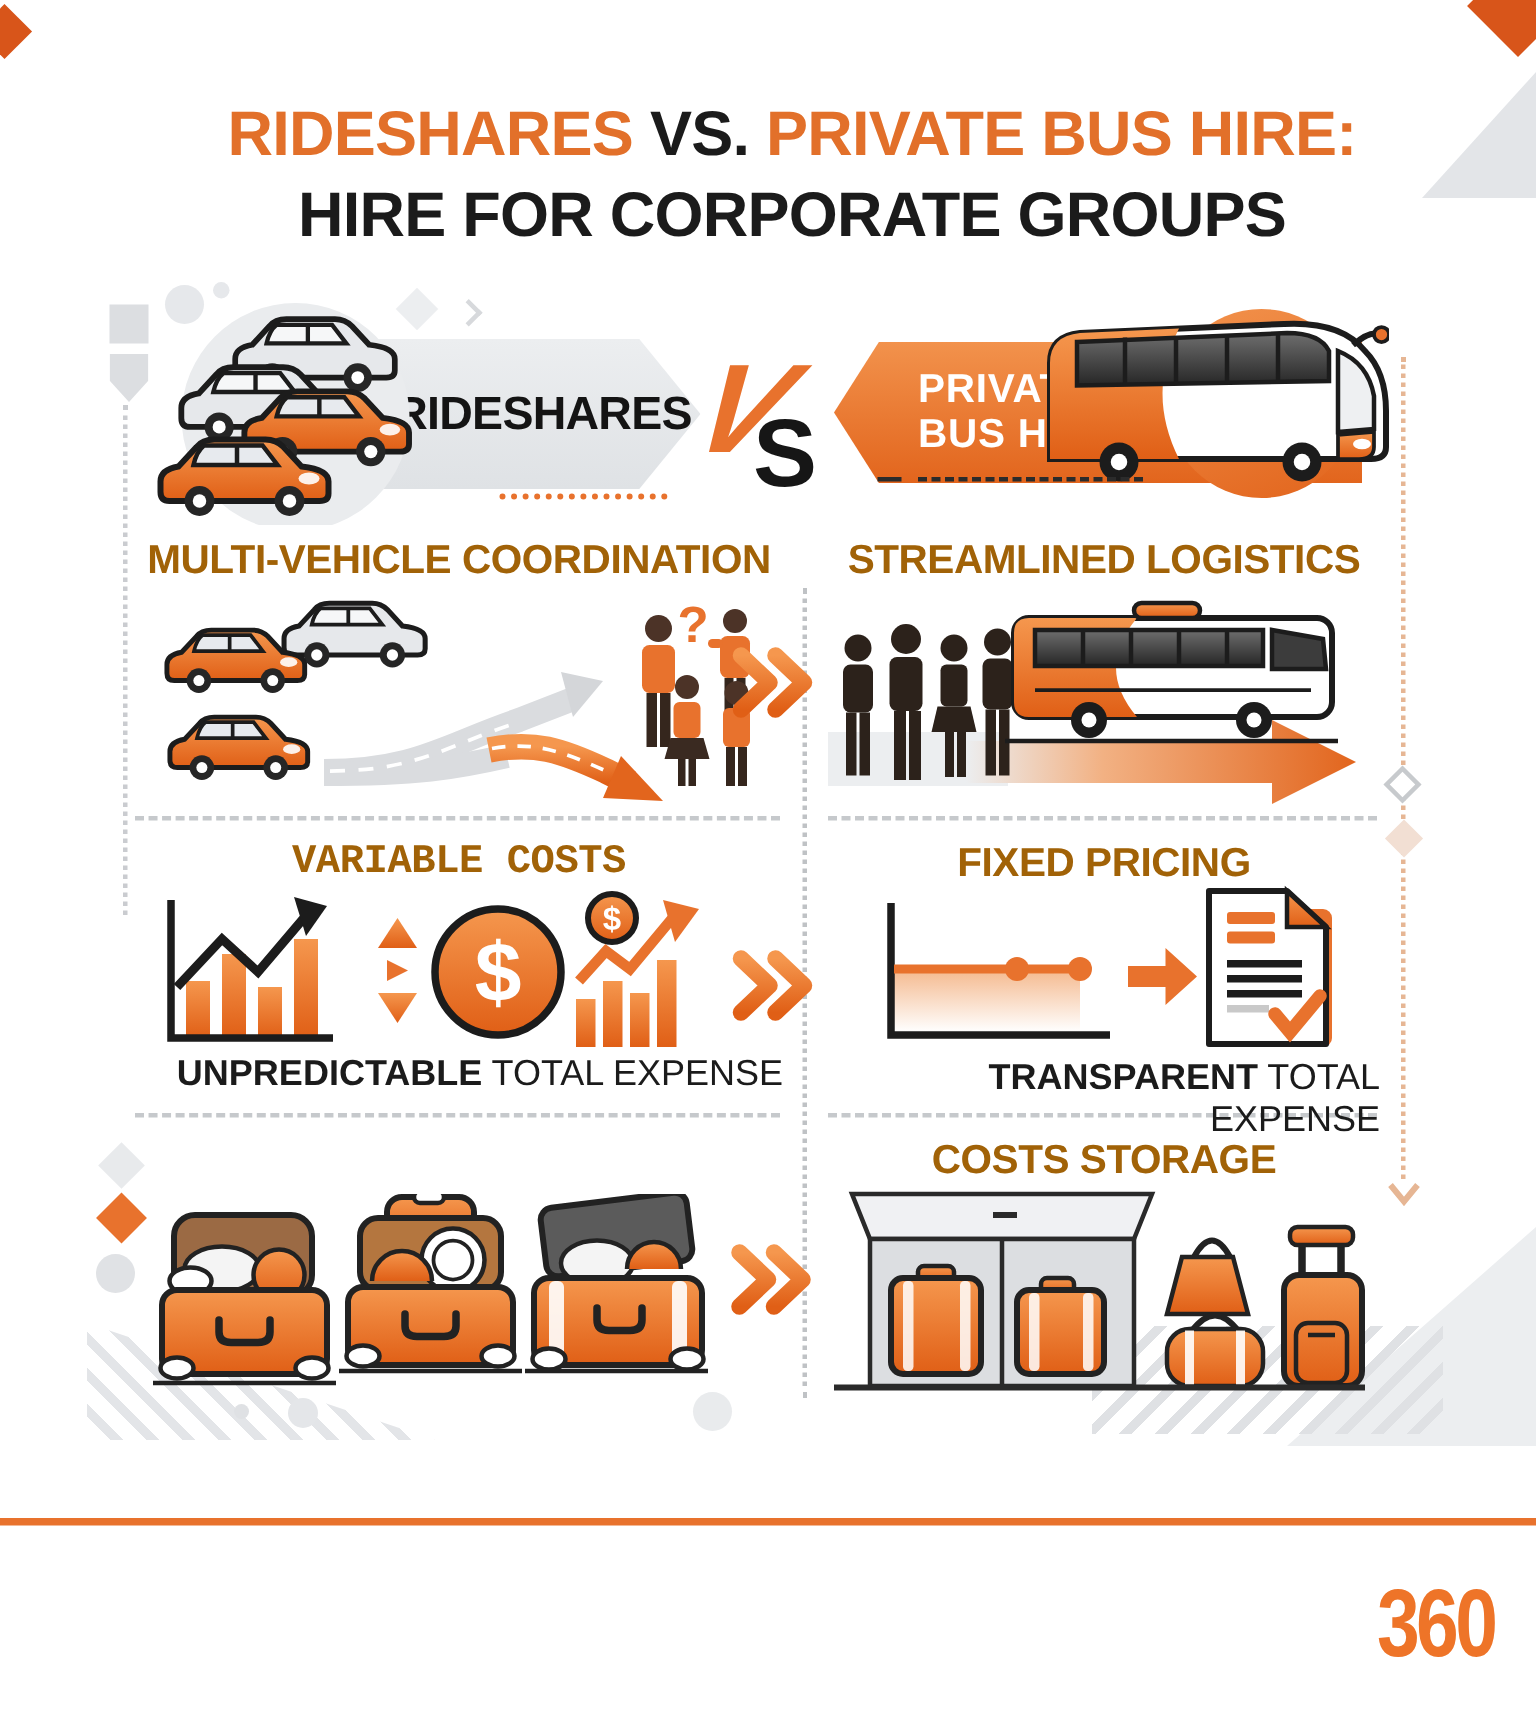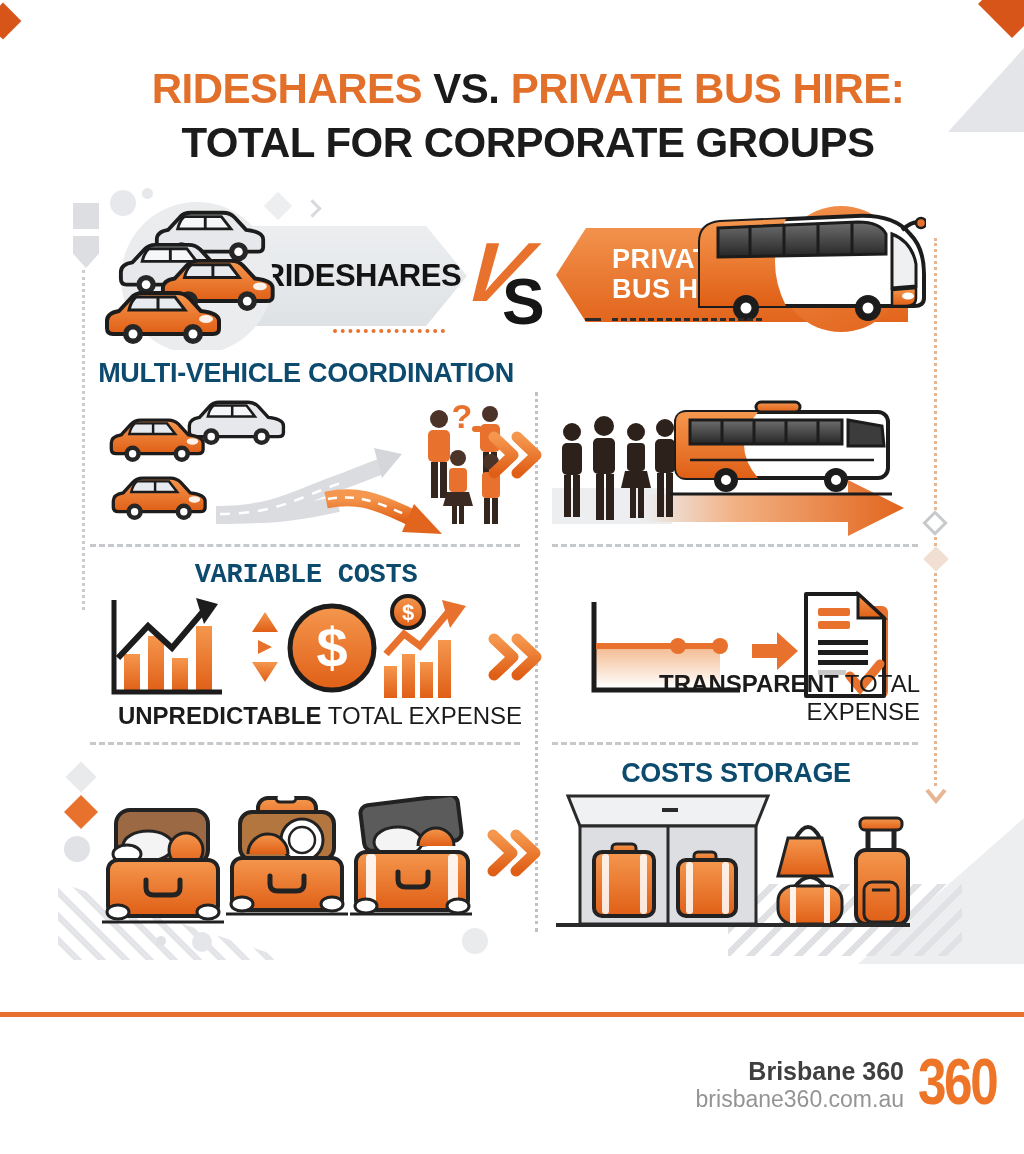--- a/index.html
+++ b/index.html
@@ -38,21 +38,21 @@
   .bus-circle { left:778px; top:206px; width:126px; height:126px; border-radius:50%;
      background:linear-gradient(160deg,#F2924C,#E2651D); z-index:3; }
   .hdr-road { left:612px; top:318px; width:150px; border-top:3px dashed #2b2b2b; z-index:4; }
   .hdr-road-dash { left:585px; top:318px; width:16px; height:3px; background:#2b2b2b; z-index:4; }
   .dotted-under-banner { left:333px; top:329px; width:112px; border-top:4px dotted #E8722D; z-index:4; }
 
   
   .divider-v { left:535px; top:392px; height:540px; border-left:3px dotted #bfc2c5; z-index:1; }
   .dotline-left { left:82px; top:270px; height:340px; border-left:3px dotted #caccd0; }
   .dotline-right { left:934px; top:238px; height:548px; border-left:3px dotted #e6b694; }
-  .row-title { font-size:27px; font-weight:800; color:#0c4a6e; text-align:center; letter-spacing:-0.3px; z-index:3; }
+  .row-title { font-size:27px; font-weight:800; color:#a16207; text-align:center; letter-spacing:-0.3px; z-index:3; }
   .caption { font-size:24px; color:#1b1b1b; text-align:right; z-index:3; }
   .caption b { font-weight:800; }
   .sep { border-top:3px dashed #c6c9cc; z-index:1; }
   .chev { z-index:4; }
 
   
   .footer-line { left:0; top:1012px; width:1024px; height:5px; background:#E8722D; }
   .footer-text { left:560px; top:1056px; width:344px; text-align:right; line-height:1.2; }
   .footer-brand { font-size:25px; font-weight:700; color:#3f3f3f; }
   .footer-url { font-size:23px; color:#949494; }
@@ -132,21 +132,21 @@
   <div class="abs circle" style="left:64px;top:836px;width:26px;height:26px;background:#e0e2e5;"></div>
   <div class="abs stripes-l" style="left:58px;top:882px;width:232px;height:78px;clip-path:polygon(0 0,100% 100%,0 100%);"></div>
   <div class="abs" style="left:858px;top:818px;width:166px;height:146px;background:#eceef0;clip-path:polygon(100% 0,100% 100%,0 100%);"></div>
   <div class="abs stripes-r" style="left:728px;top:884px;width:234px;height:72px;"></div>
   <div class="abs circle" style="left:156px;top:936px;width:10px;height:10px;background:#dfe1e4;"></div>
   <div class="abs circle" style="left:192px;top:932px;width:20px;height:20px;background:#e4e6e9;"></div>
   <div class="abs circle" style="left:462px;top:928px;width:26px;height:26px;background:#e9ebed;"></div>
 
   <header class="abs title-block">
     <div class="title-line"><span class="orange">RIDESHARES</span><span> VS. </span><span class="orange">PRIVATE BUS HIRE:</span></div>
-    <div class="title-line">TOTAL FOR CORPORATE GROUPS</div>
+    <div class="title-line">HIRE FOR CORPORATE GROUPS</div>
   </header>
 
   <div class="abs banner-left">
     <span>RIDESHARES</span>
   </div>
 
   <svg class="abs" style="left:95px;top:200px;z-index:3;" width="268" height="150" viewBox="0 0 268 150">
     <circle cx="102" cy="78" r="76" fill="#eaecee"></circle>
     <use href="#car-gray" transform="translate(58,8) scale(0.95)"></use>
     <use href="#car-gray" transform="translate(22,40) scale(0.97)"></use>
@@ -187,20 +187,21 @@
   <div class="abs hdr-road-dash"></div>
   <div class="abs dotted-under-banner"></div>
 
   <div class="abs divider-v"></div>
   <div class="abs sep" style="left:90px;top:544px;width:430px;"></div>
   <div class="abs sep" style="left:552px;top:544px;width:366px;"></div>
   <div class="abs sep" style="left:90px;top:742px;width:430px;"></div>
   <div class="abs sep" style="left:552px;top:742px;width:366px;"></div>
 
   <div class="abs row-title" style="left:90px;top:358px;width:432px;">MULTI-VEHICLE COORDINATION</div>
+  <div class="abs row-title" style="left:552px;top:358px;width:368px;">STREAMLINED LOGISTICS</div>
 
   <svg class="abs" style="left:98px;top:396px;z-index:2;" width="406" height="144" viewBox="0 0 406 144">
     <path d="M118,118 C180,118 200,100 248,84 L284,70" stroke="#dadcdf" stroke-width="16" fill="none"></path>
     <path d="M118,120 C180,120 205,116 240,108" stroke="#dadcdf" stroke-width="16" fill="none"></path>
     <polygon points="276,52 304,58 284,82" fill="#d4d6d9"></polygon>
     <path d="M122,118 C180,118 200,101 246,86" stroke="#fff" stroke-width="2.5" stroke-dasharray="10 9" fill="none"></path>
     <path d="M228,104 C258,98 276,104 306,118 L322,126" stroke="url(#gradOrangeV)" stroke-width="17" fill="none"></path>
     <polygon points="316,108 344,138 304,136" fill="#E2651D"></polygon>
     <path d="M230,103 C258,98 278,105 308,119" stroke="#fff" stroke-width="2.5" stroke-dasharray="9 8" fill="none"></path>
     <use href="#car-gray" transform="translate(88,2) scale(0.84)"></use>
@@ -268,20 +269,21 @@
       <line x1="14" y1="58" x2="198" y2="58" stroke="#1c1c1c" stroke-width="2.5"></line>
       <circle cx="50" cy="78" r="12" fill="#1c1c1c"></circle>
         <circle cx="50" cy="78" r="5" fill="#fff"></circle>
       <circle cx="160" cy="78" r="12" fill="#1c1c1c"></circle>
         <circle cx="160" cy="78" r="5" fill="#fff"></circle>
       <line x1="-6" y1="92" x2="216" y2="92" stroke="#1c1c1c" stroke-width="3"></line>
     </g>
   </svg>
 
   <div class="abs row-title" style="left:90px;top:560px;width:432px;font-family:Liberation Mono, monospace;">VARIABLE COSTS</div>
+  <div class="abs row-title" style="left:552px;top:560px;width:368px;">FIXED PRICING</div>
 
   <svg class="abs" style="left:104px;top:594px;z-index:2;" width="374" height="110" viewBox="0 0 374 110">
     <g>
       <rect x="20" y="60" width="16" height="38" fill="url(#gradOrangeV)"></rect>
       <rect x="44" y="42" width="16" height="56" fill="url(#gradOrangeV)"></rect>
       <rect x="68" y="64" width="16" height="34" fill="url(#gradOrangeV)"></rect>
       <rect x="92" y="32" width="16" height="66" fill="url(#gradOrangeV)"></rect>
       <path d="M10,6 V98 H118" stroke="#1c1c1c" stroke-width="5" fill="none"></path>
       <polyline points="14,64 44,32 68,54 102,14" stroke="#1c1c1c" stroke-width="6" fill="none"></polyline>
       <polygon points="92,4 114,10 100,30" fill="#1c1c1c"></polygon>
@@ -328,21 +330,21 @@
     <rect x="20" y="18" width="32" height="8" rx="2" fill="#E8722D"></rect>
     <rect x="20" y="31" width="32" height="8" rx="2" fill="#E8722D"></rect>
     <rect x="20" y="50" width="50" height="5" fill="#1c1c1c"></rect>
     <rect x="20" y="60" width="50" height="5" fill="#1c1c1c"></rect>
     <rect x="20" y="70" width="50" height="5" fill="#1c1c1c"></rect>
     <rect x="20" y="80" width="28" height="5" fill="#c9c9c9"></rect>
     <path d="M52,86 l10,12 l20,-24" stroke="#E8722D" stroke-width="9" fill="none" stroke-linecap="round"></path>
   </svg>
 
   <div class="abs caption" style="left:90px;top:702px;width:432px;"><b>UNPREDICTABLE</b><span> TOTAL EXPENSE</span></div>
-  <div class="abs caption" style="left:552px;top:670px;width:368px;"><b>TRANSPARENT</b><span> TOTAL EXPENSE</span></div>
+  <div class="abs caption" style="left:552px;top:705px;width:368px;"><b>TRANSPARENT</b><span> TOTAL EXPENSE</span></div>
 
   <div class="abs row-title" style="left:552px;top:758px;width:368px;">COSTS STORAGE</div>
 
   <svg class="abs" style="left:102px;top:796px;z-index:2;" width="372" height="136" viewBox="0 0 372 136">
     <g transform="translate(2,14)">
       <rect x="12" y="0" width="92" height="54" rx="14" fill="#9b6a44" stroke="#222" stroke-width="4"></rect>
       <ellipse cx="44" cy="36" rx="25" ry="15" fill="#f4f4f4" stroke="#222" stroke-width="3"></ellipse>
       <ellipse cx="23" cy="44" rx="14" ry="9" fill="#fff" stroke="#222" stroke-width="3"></ellipse>
       <circle cx="82" cy="40" r="17" fill="url(#gradOrangeV)" stroke="#222" stroke-width="3"></circle>
       <rect x="4" y="50" width="110" height="56" rx="10" fill="url(#gradOrangeV)" stroke="#222" stroke-width="4"></rect>
@@ -404,19 +406,15 @@
     <line x1="318" y1="58" x2="318" y2="34" stroke="#222" stroke-width="5"></line>
     <line x1="344" y1="58" x2="344" y2="34" stroke="#222" stroke-width="5"></line>
     <rect x="310" y="24" width="42" height="12" rx="5" fill="url(#gradOrangeV)" stroke="#222" stroke-width="3"></rect>
     <rect x="306" y="56" width="52" height="74" rx="10" fill="url(#gradOrangeV)" stroke="#222" stroke-width="4"></rect>
     <rect x="314" y="88" width="34" height="40" rx="8" fill="none" stroke="#222" stroke-width="3"></rect>
     <line x1="322" y1="96" x2="340" y2="96" stroke="#222" stroke-width="3"></line>
     <line x1="6" y1="131" x2="360" y2="131" stroke="#2a2a2a" stroke-width="4"></line>
   </svg>
 
   <div class="abs footer-line"></div>
-  <div class="abs footer-text">
-    <div class="footer-brand">Brisbane 360</div>
-    <div class="footer-url">brisbane360.com.au</div>
-  </div>
   <div class="abs footer-logo">360</div>
 
 </div>
 
 </body></html>

